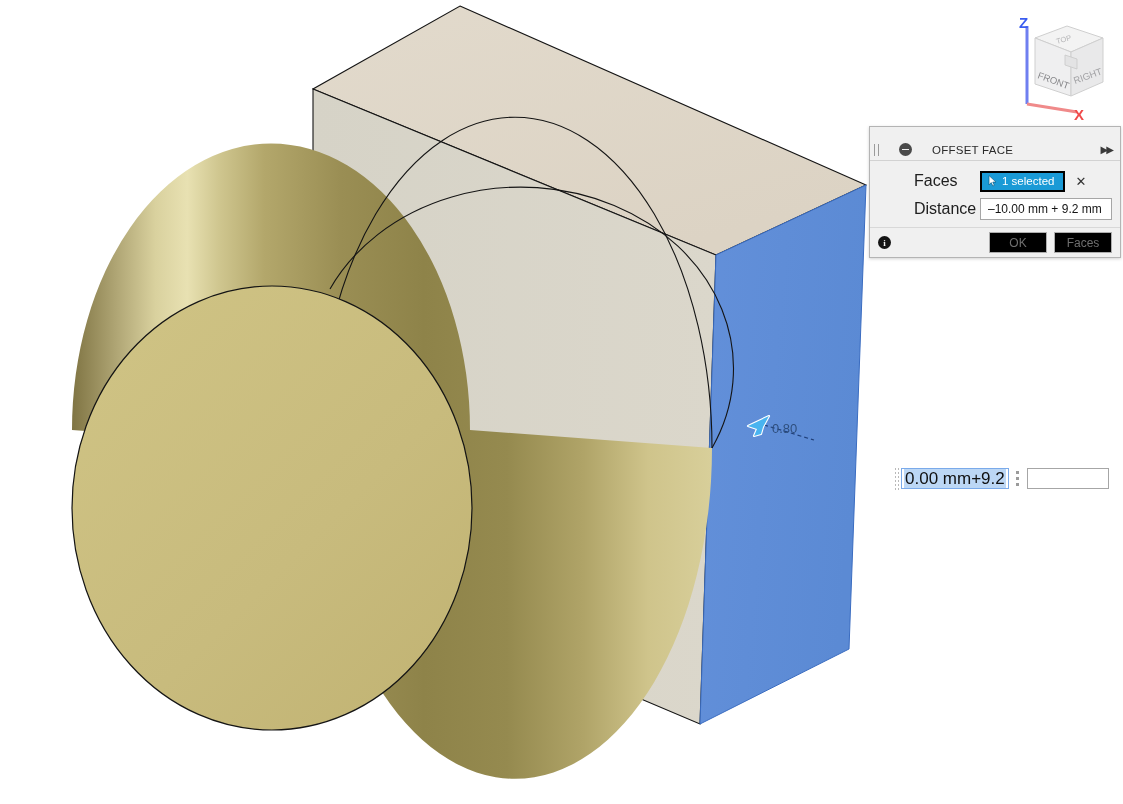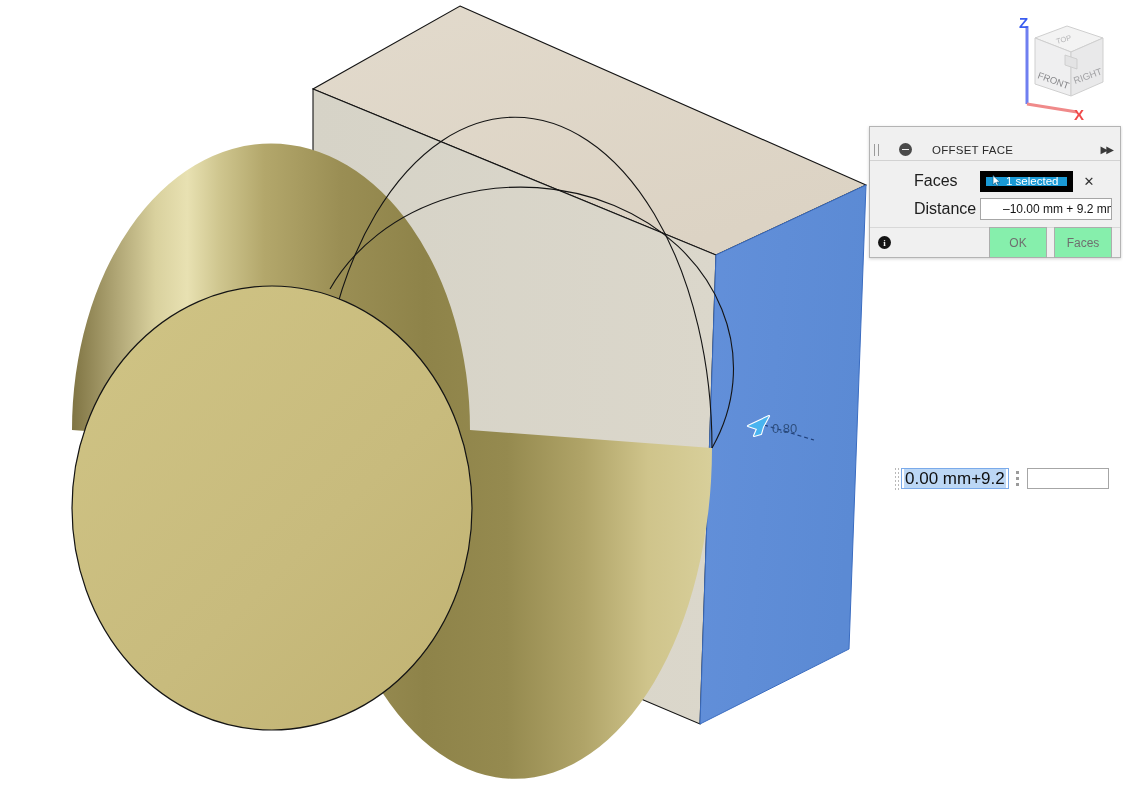--- a/index.html
+++ b/index.html
@@ -93,62 +93,62 @@
     margin-left: 36px;
   }
   .sel-chip {
     background: #1a9ad6;
     color: #ffffff;
     font-size: 11.5px;
     height: 21px;
     min-width: 84px;
     display: flex; align-items: center; gap: 5px;
     padding: 0 9px 0 6px;
-    border: 6px solid #000000;
+    border: 2px solid #000000;
     white-space: nowrap;
   }
   .cursor-glyph { display: inline-block; width: 9px; height: 12px; }
   .chip-clear {
     margin-left: 10px;
     font-size: 13px;
     color: #333;
     line-height: 1;
     cursor: default;
   }
   .dlg-input {
     flex: 1 1 auto;
     height: 22px;
     background: #ffffff;
     border: 1px solid #a6a6a6;
     font-size: 12px;
     color: #141414;
-    padding: 0 22px;
+    padding: 0 7px;
     display: flex; align-items: center;
     white-space: nowrap; overflow: hidden;
   }
 
   .dlg-footer {
     display: flex; align-items: center;
     height: 30px;
     padding: 0 8px;
     border-top: 1px solid #d8d8d8;
     background: #f0f0f0;
   }
   .info-icon {
     width: 13px; height: 13px; border-radius: 50%;
     background: #141414; color: #f0f0f0;
     font-size: 9px; font-weight: bold;
     display: flex; align-items: center; justify-content: center;
     font-family: "Liberation Serif", serif;
   }
   .footer-spacer { flex: 1 1 auto; }
   .dlg-btn {
-    min-width: 58px; height: 31px;
+    min-width: 58px; height: 21px;
     margin-left: 7px;
-    background: #86efac;
+    background: #000000;
     border: 1px solid #adadad;
     font-size: 12px; color: #6f6f6f;
     display: flex; align-items: center; justify-content: center;
   }
 
   
   #inline-editor {
     position: absolute;
     left: 894px; top: 466px;
     display: flex; align-items: center;

